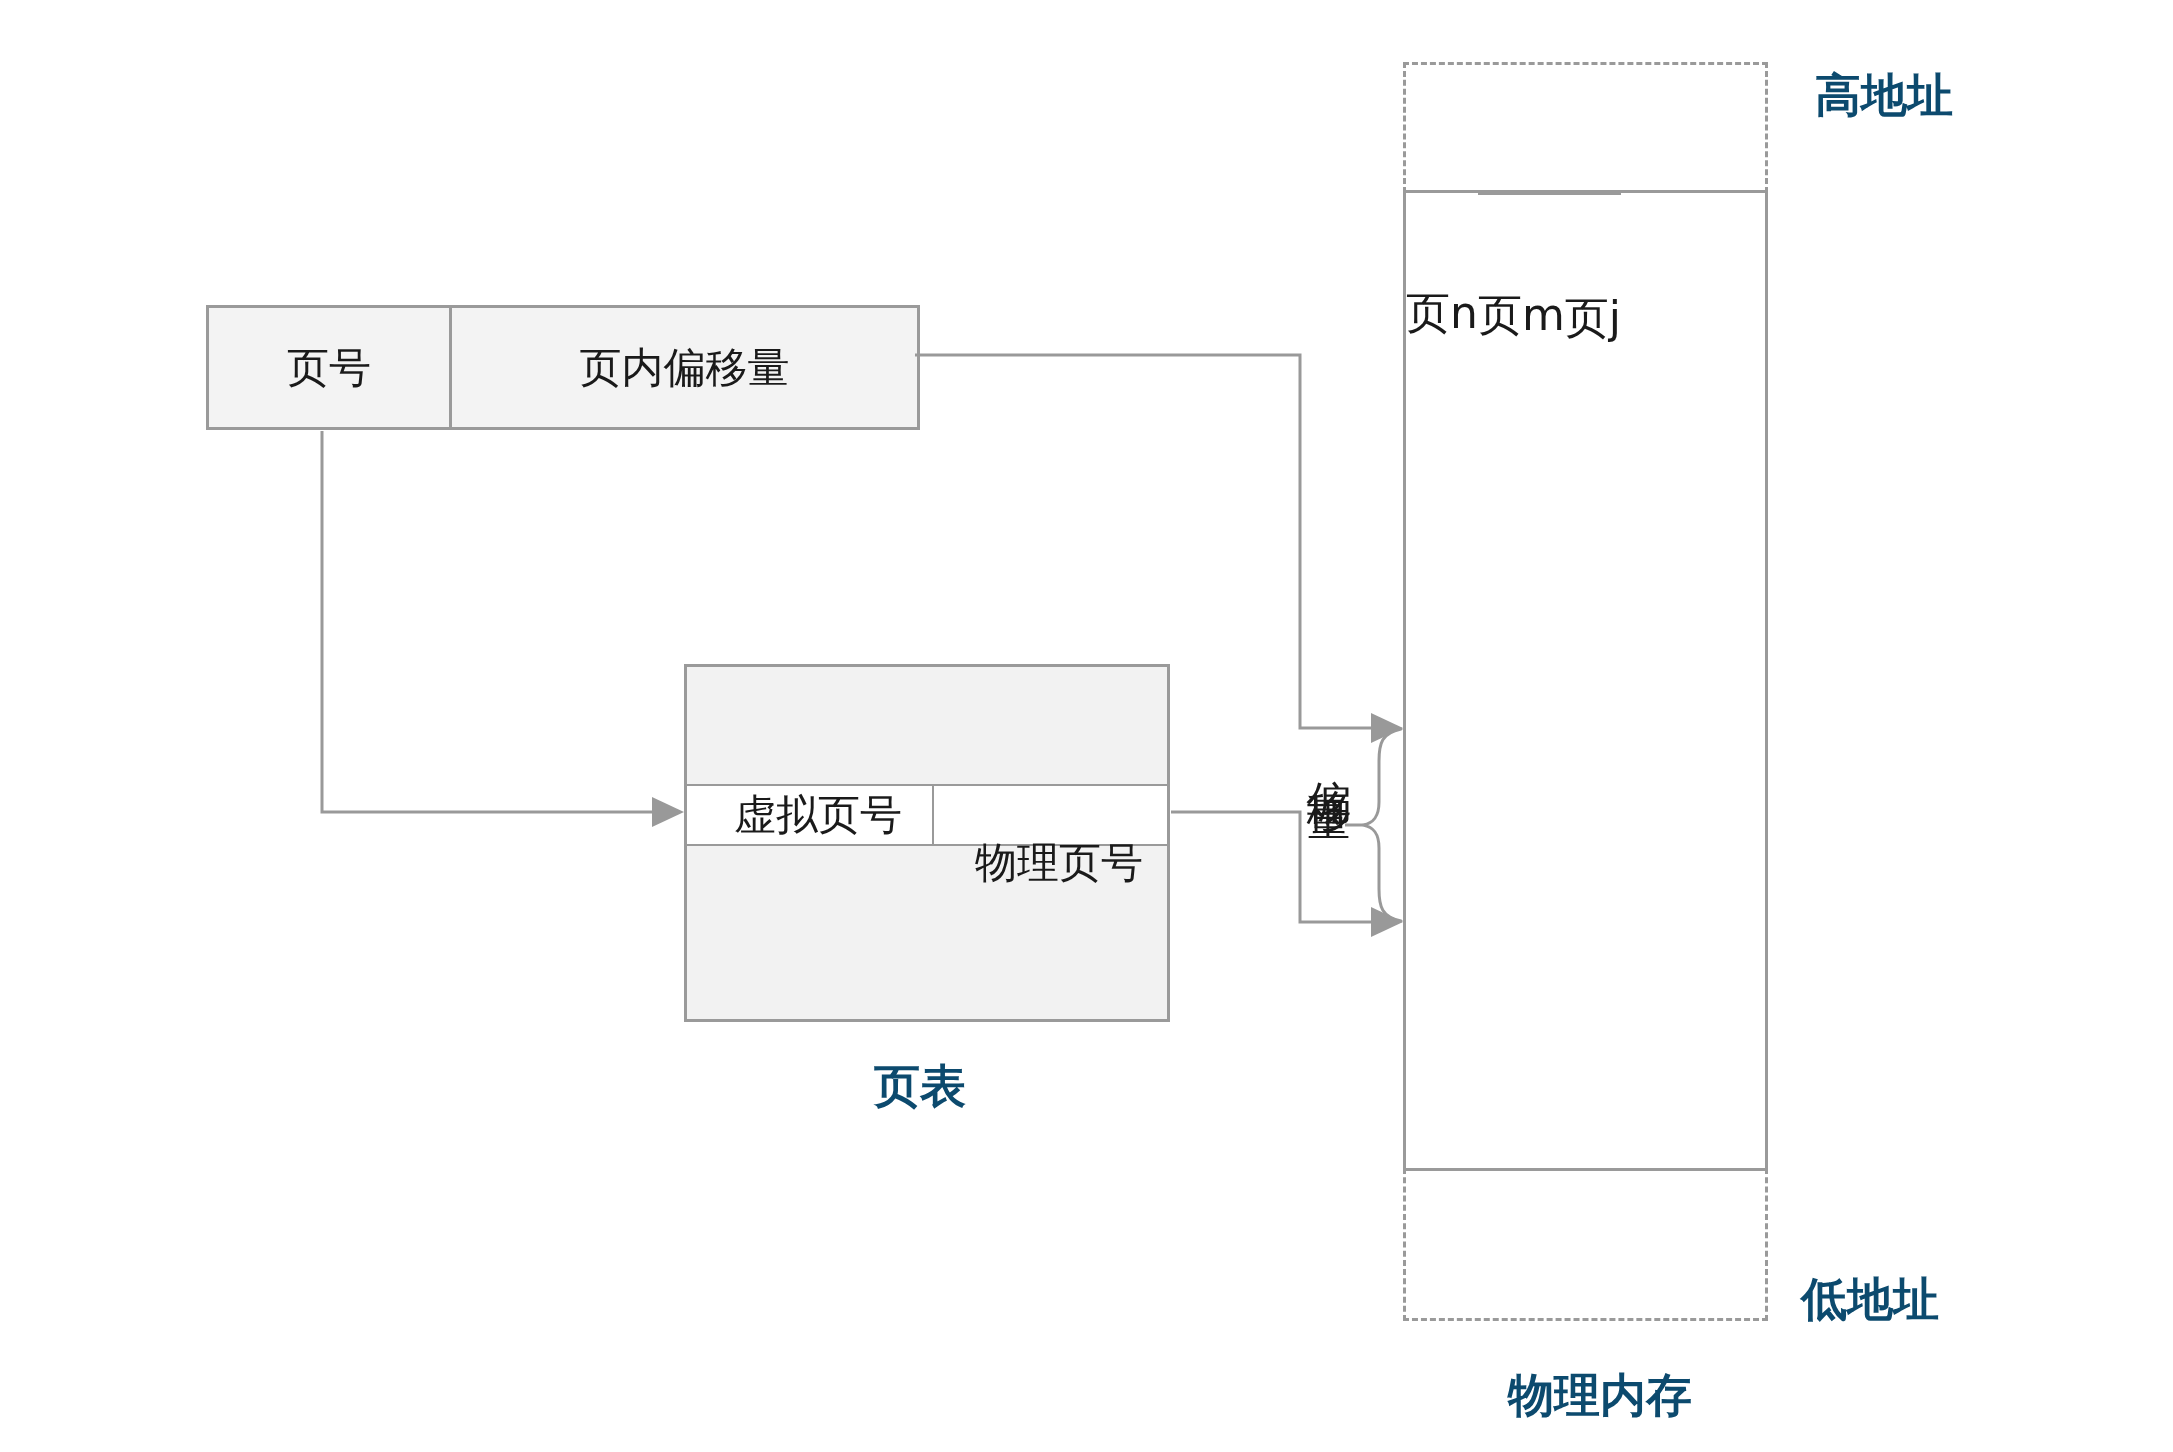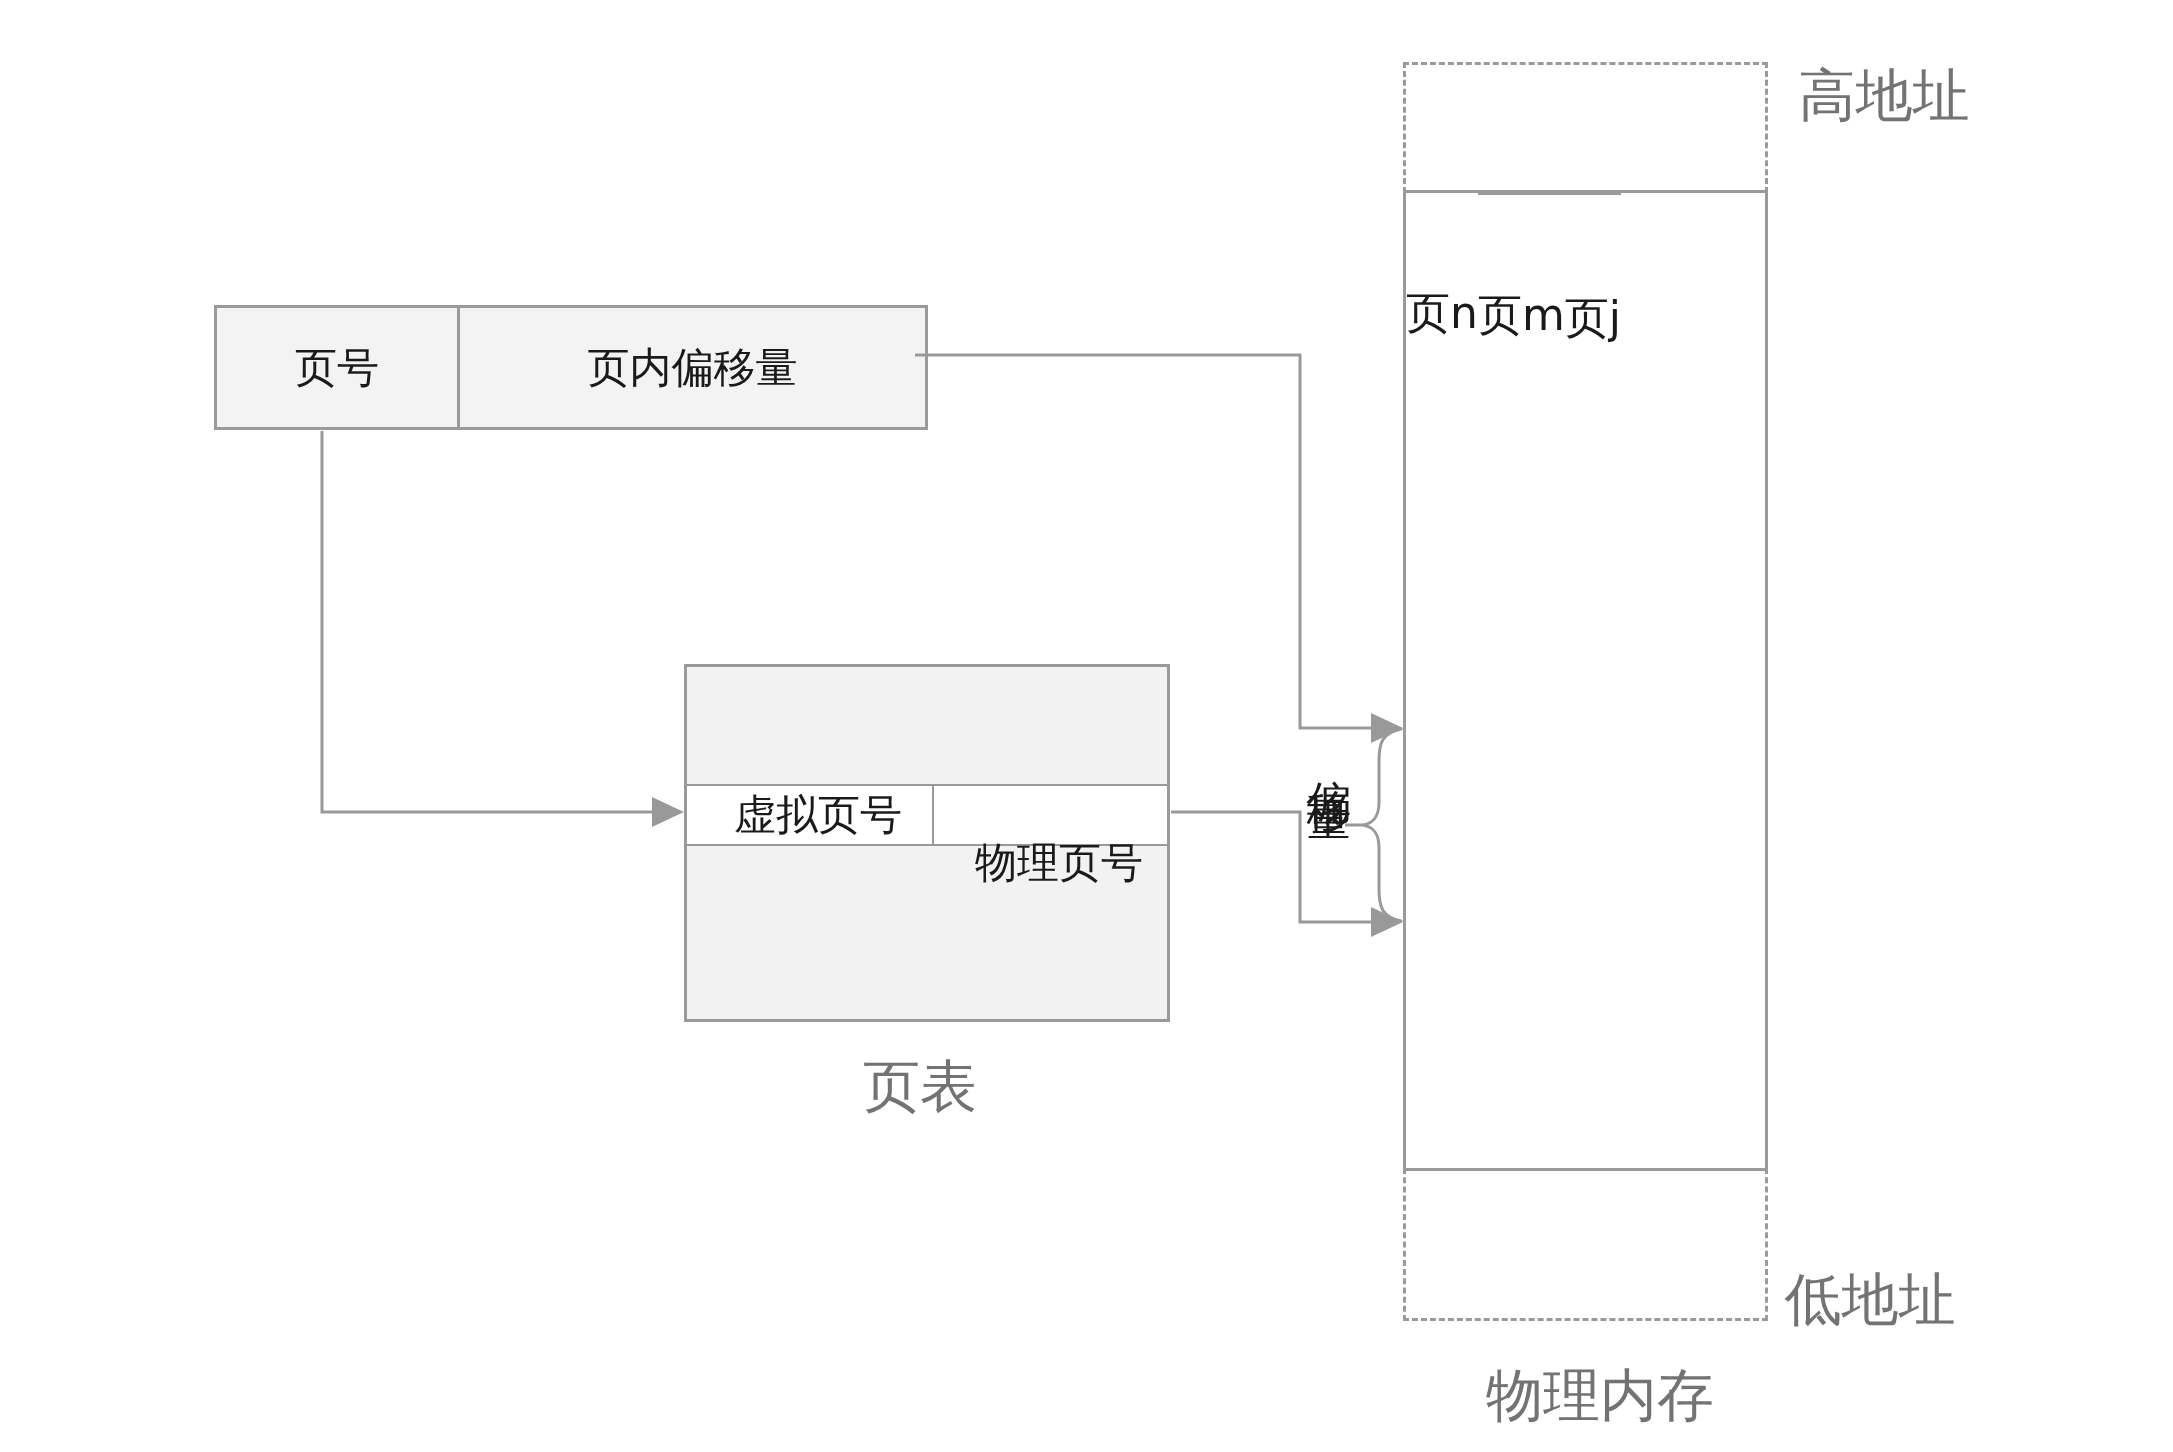--- a/index.html
+++ b/index.html
@@ -8,27 +8,28 @@
     width:2173px;height:1452px;
     background:#ffffff;
     font-family:"DejaVu Sans","Liberation Sans",sans-serif;
     color:#1a1a1a;
     overflow:hidden;
   }
   .abs{position:absolute;box-sizing:border-box;}
   .lbl{
     position:absolute;
     transform:translate(-50%,-50%);
-    font-size:57px;
+    font-size:46px;
     white-space:nowrap;
-    color:#737373;
+    color:#0c4a6e;
+    font-weight:bold;
   }
   
   .va-box{
-    left:214px;top:305px;width:714px;height:125px;
+    left:206px;top:305px;width:714px;height:125px;
     background:#f3f3f3;
     border:3px solid #9a9a9a;
     display:flex;
   }
   .va-cell{
     display:flex;align-items:center;justify-content:center;
     font-size:42px;box-sizing:border-box;height:100%;
   }
   .va-cell.c1{width:243px;border-right:3px solid #9a9a9a;}
   .va-cell.c2{flex:1;}

